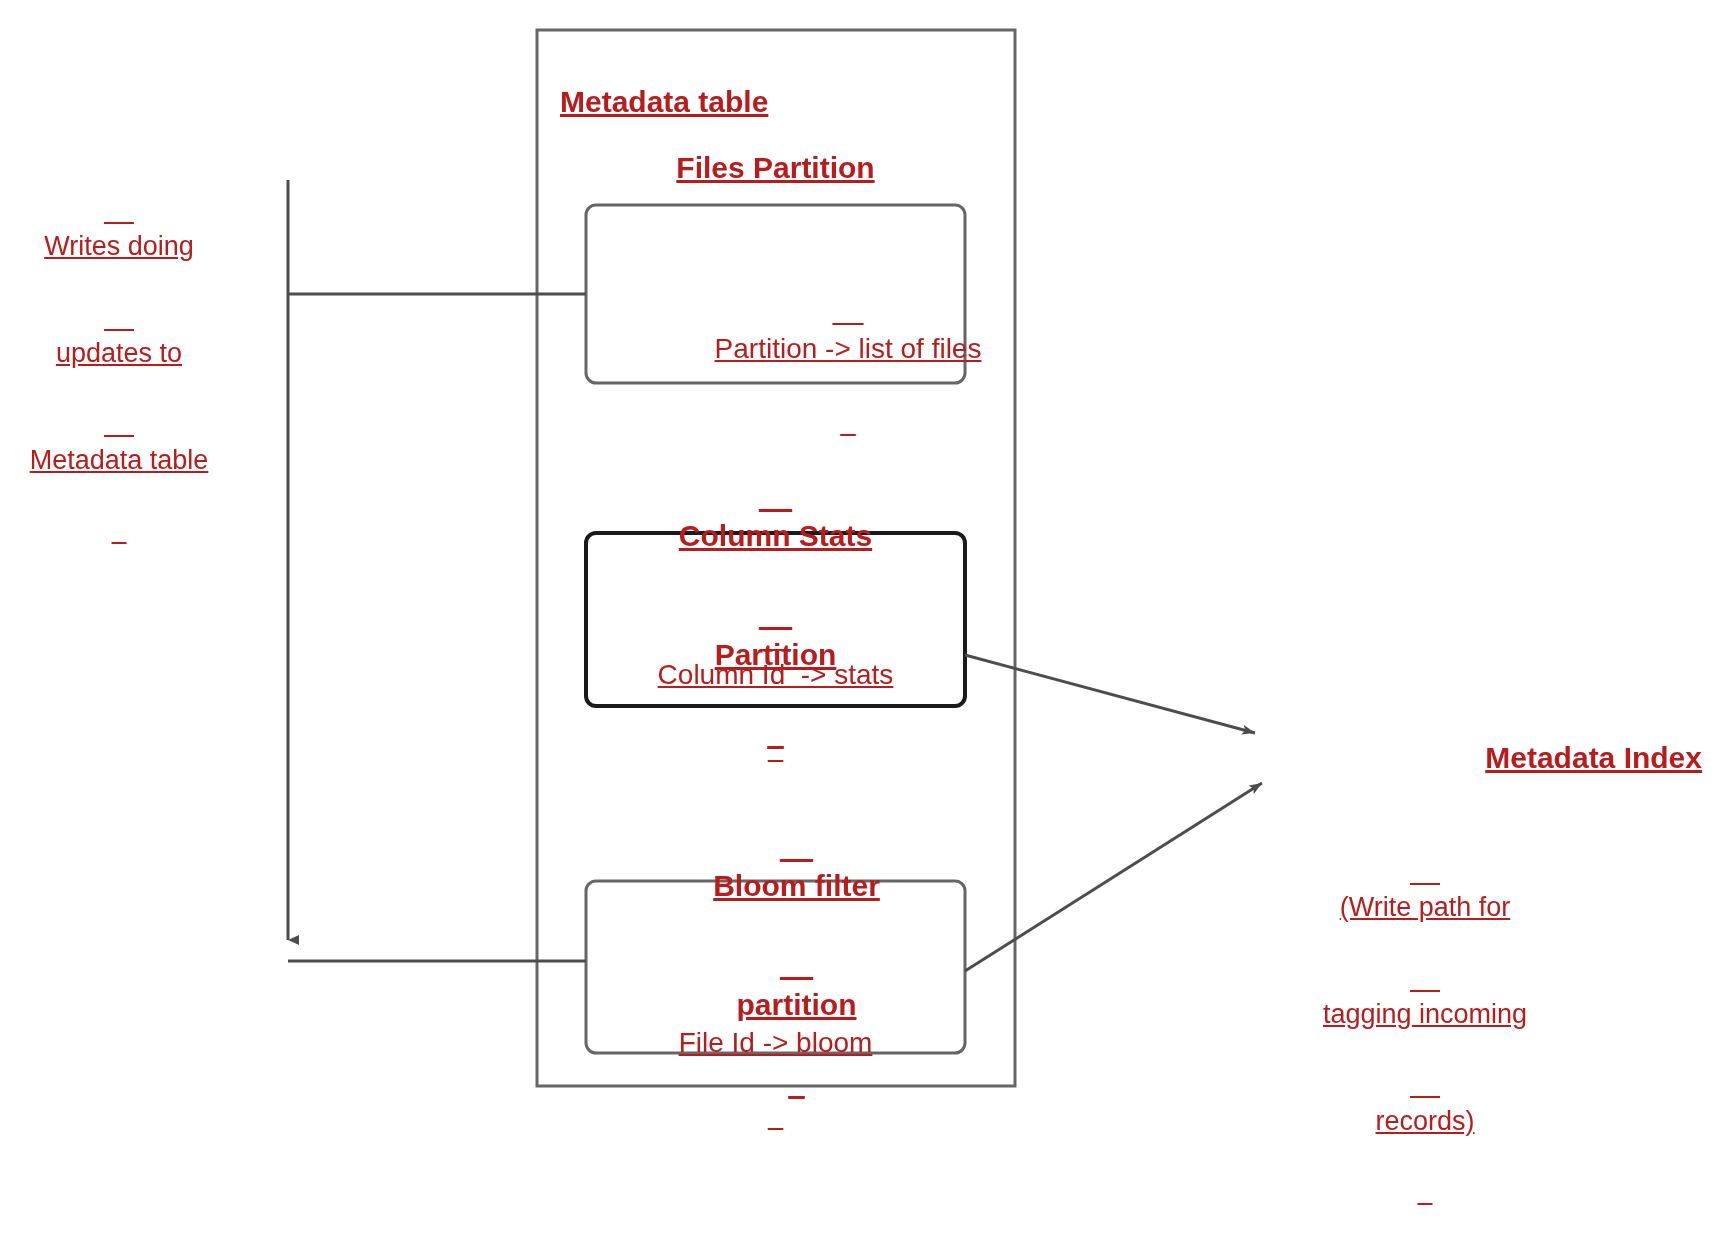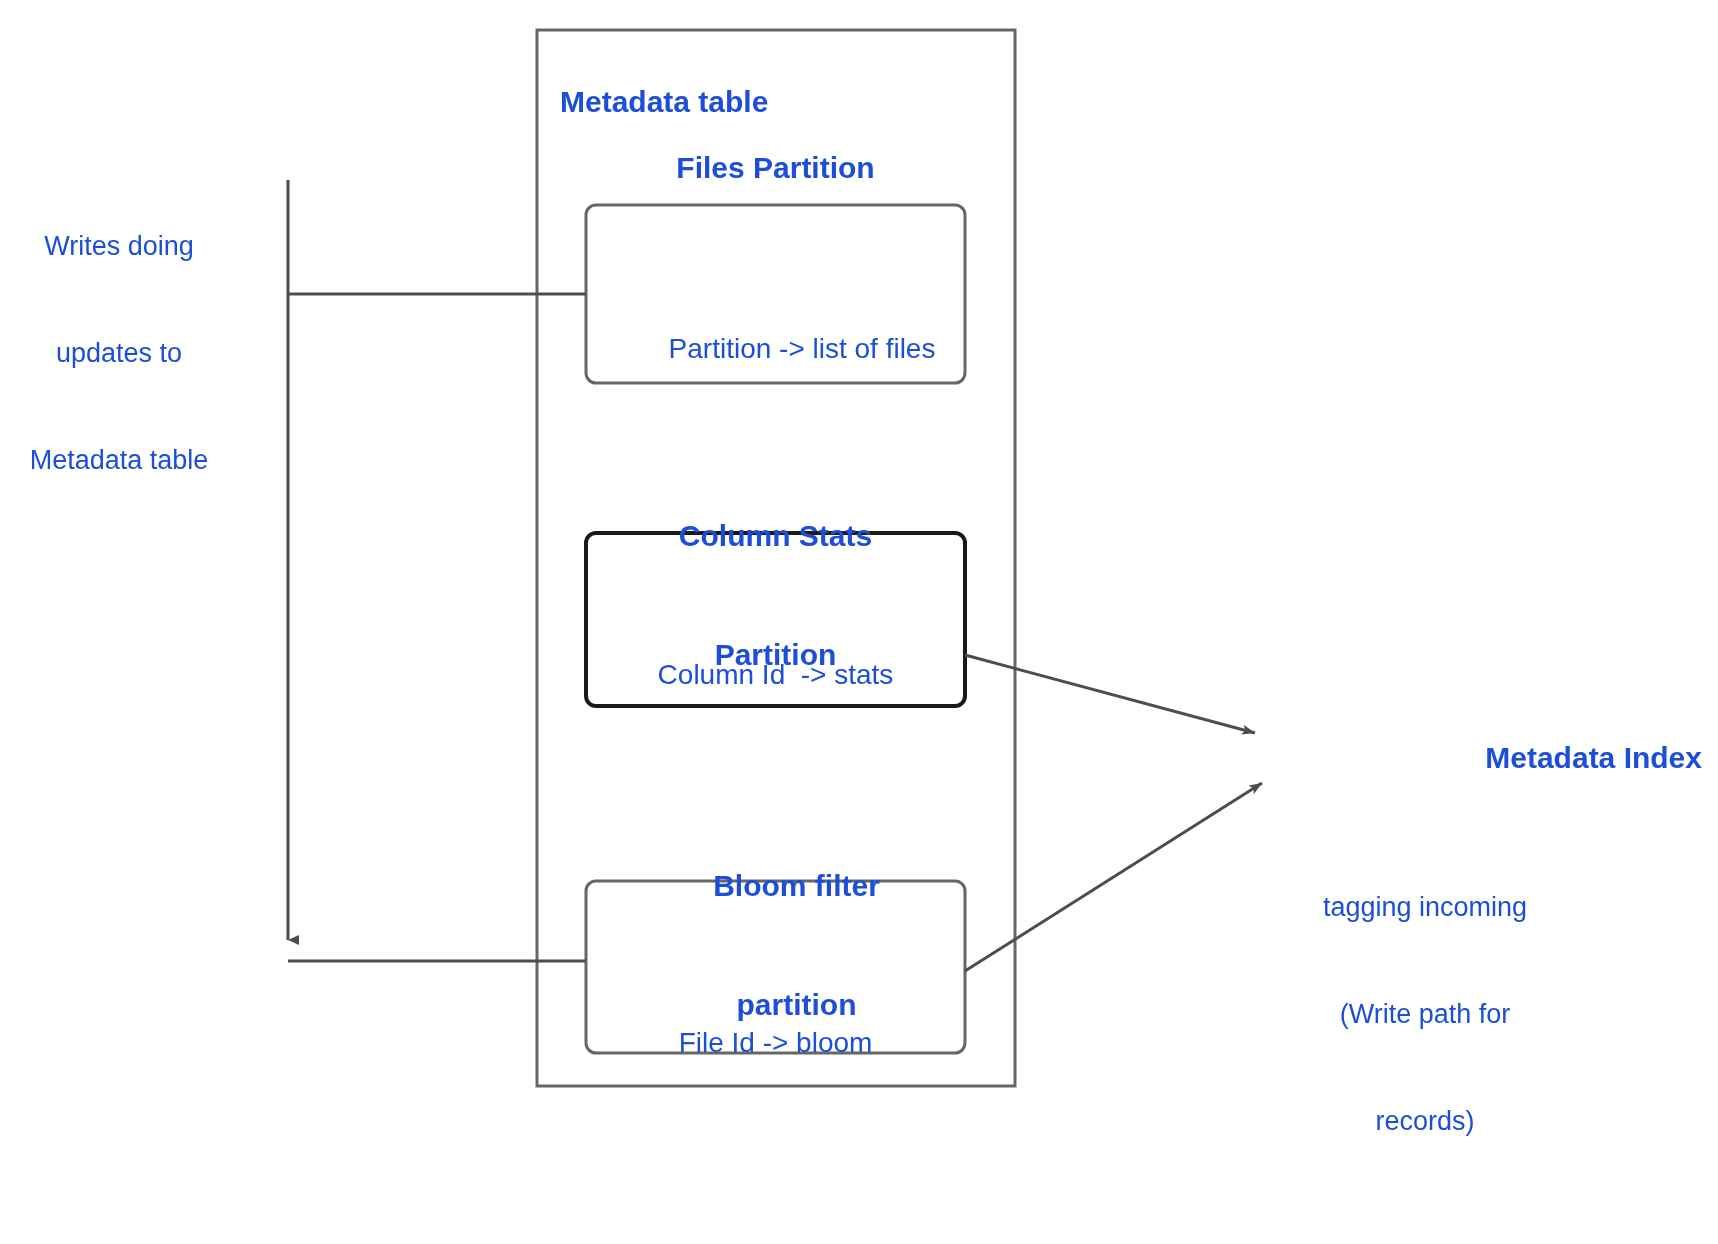--- a/index.html
+++ b/index.html
@@ -23,21 +23,22 @@
     top: 0;
     left: 0;
     width: 1718px;
     height: 1244px;
   }
   .txt {
     position: absolute;
     text-align: center;
     line-height: 1.32;
     white-space: pre;
-    color: #1d4ed8;
+    color: #b91c1c;
+    text-decoration: underline;
   }
   .bold { font-weight: bold; }
   .left { text-align: left; }
   .t-note      { font-size: 27px; }
   .t-title     { font-size: 30px; }
   .t-head      { font-size: 30px; }
   .t-boxtext   { font-size: 28px; }
   .t-index     { font-size: 30px; text-align: right; }
   .t-indexsub  { font-size: 27px; }
 </style>
@@ -78,21 +79,21 @@
   <div class="txt t-note" style="left:10px; top:158px; width:218px;">
     <div>Writes doing</div>
     <div>updates to</div>
     <div>Metadata table</div>
   </div>
 
   <div class="txt t-title bold left" style="left:560px; top:82px; width:420px;">Metadata table</div>
 
   <div class="txt t-head bold" style="left:586px; top:148px; width:379px;">Files Partition</div>
 
-  <div class="txt t-boxtext" style="left:586px; top:257px; width:432px;">
+  <div class="txt t-boxtext" style="left:586px; top:257px; width:432px;padding-left:46px;">
     <div>Partition -&gt; list of files</div>
   </div>
 
   <div class="txt t-head bold" style="left:586px; top:437px; width:379px;">
     <div>Column Stats</div>
     <div>Partition</div>
   </div>
 
   <div class="txt t-boxtext" style="left:586px; top:583px; width:379px;">
     <div>Column Id  -&gt; stats</div>
@@ -103,18 +104,18 @@
     <div>partition</div>
   </div>
 
   <div class="txt t-boxtext" style="left:586px; top:951px; width:379px;">
     <div>File Id -&gt; bloom</div>
   </div>
 
   <div class="txt t-index bold" style="left:1282px; top:738px; width:420px;">Metadata Index</div>
 
   <div class="txt t-indexsub" style="left:1300px; top:819px; width:250px;">
+    <div>(Write path for</div>
     <div>tagging incoming</div>
-    <div>(Write path for</div>
     <div>records)</div>
   </div>
 
 </div>
 
 </body></html>

